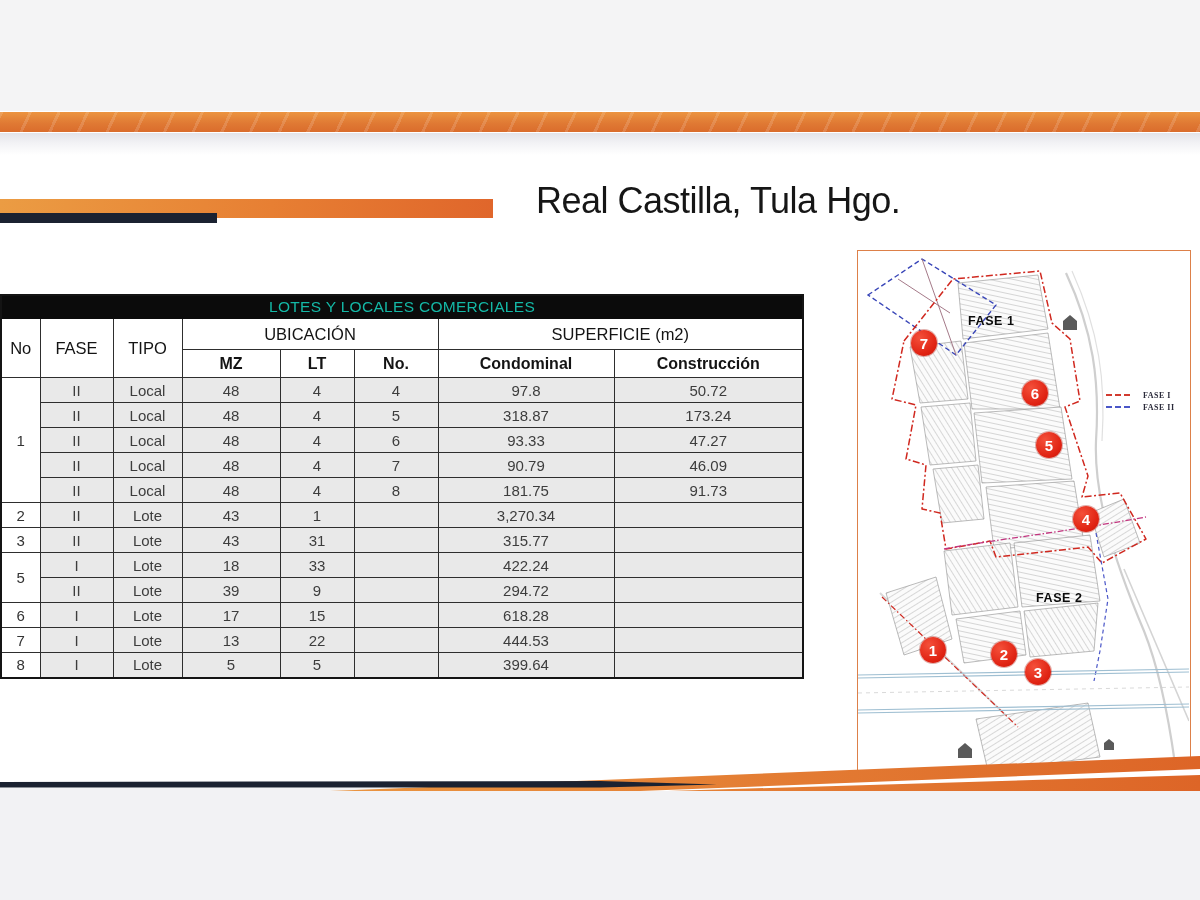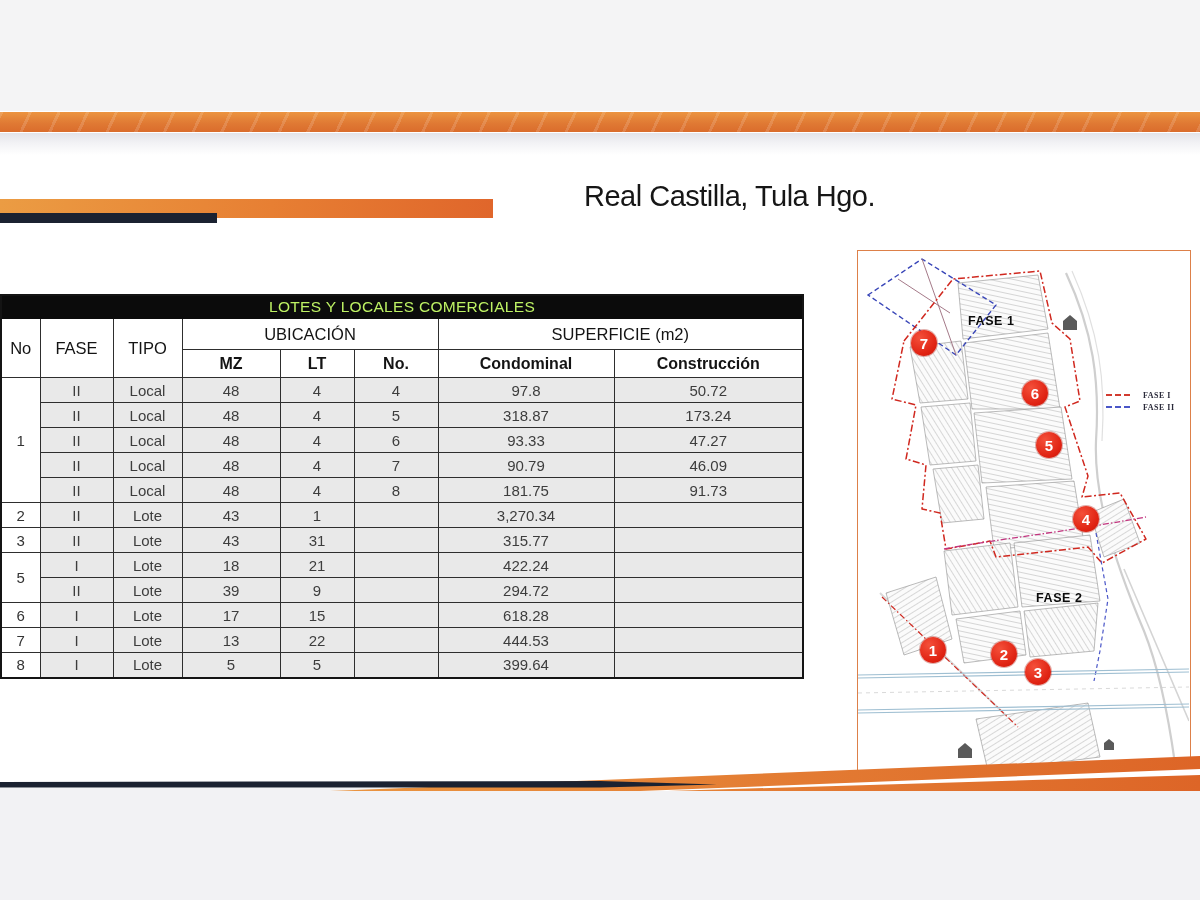--- a/index.html
+++ b/index.html
@@ -14,29 +14,29 @@
   .top-band .stripes{position:absolute;inset:0;
     background:repeating-linear-gradient(115deg,rgba(255,255,255,0.14) 0 3px,rgba(255,255,255,0) 3px 26px);}
   .top-shadow{left:0;top:133px;width:1200px;height:22px;
     background:linear-gradient(180deg,#e3e3e9 0%,#f2f2f5 45%,#ffffff 100%);}
 
   
   .bar-orange{left:0;top:199px;width:493px;height:19px;
     background:linear-gradient(90deg,#eb9c43 0%,#e77f33 55%,#e0662b 100%);}
   .bar-navy{left:0;top:213px;width:217px;height:10px;background:#1b2231;}
 
-  .slide-title{left:584px;top:180px;width:600px;height:58px;
-    font-size:29px;font-weight:300;color:#161616;letter-spacing:-0.5px;white-space:nowrap;}
+  .slide-title{left:536px;top:180px;width:600px;height:58px;
+    font-size:36px;font-weight:300;color:#161616;letter-spacing:-0.5px;white-space:nowrap;}
 
   
   .lots-table{left:0;top:294px;border-collapse:collapse;table-layout:fixed;width:802px;
     border:2px solid #141414;}
   .lots-table th,.lots-table td{border:1px solid #2e2e2e;text-align:center;vertical-align:middle;
     padding:0;overflow:hidden;white-space:nowrap;}
-  .lots-table .titlebar{background:#0b0b0b;color:#bef264;font-size:15.5px;font-weight:400;
+  .lots-table .titlebar{background:#0b0b0b;color:#14b8a6;font-size:15.5px;font-weight:400;
     height:22px;letter-spacing:0.3px;border-color:#0b0b0b;}
   .lots-table thead .h1{height:30px;font-size:16.5px;font-weight:400;color:#141414;background:#ffffff;}
   .lots-table thead .h2{height:27px;font-size:16px;font-weight:700;color:#141414;background:#ffffff;}
   .lots-table tbody tr{height:25px;}
   .lots-table tbody td{font-size:15px;color:#3d3d3d;background:#e9e9e9;}
   .lots-table tbody td.no-cell{background:#ffffff;color:#333;}
 
   
   .map-panel{left:857px;top:250px;width:334px;height:538px;background:#ffffff;
     border:1.5px solid #dd8049;box-sizing:border-box;z-index:2;}
@@ -167,21 +167,21 @@
         <td>31</td>
         <td></td>
         <td>315.77</td>
         <td></td>
       </tr>
       <tr>
         <td class="no-cell" rowspan="2">5</td>
         <td>I</td>
         <td>Lote</td>
         <td>18</td>
-        <td>21</td>
+        <td>33</td>
         <td></td>
         <td>422.24</td>
         <td></td>
       </tr>
       <tr>
         <td>II</td>
         <td>Lote</td>
         <td>39</td>
         <td>9</td>
         <td></td>

